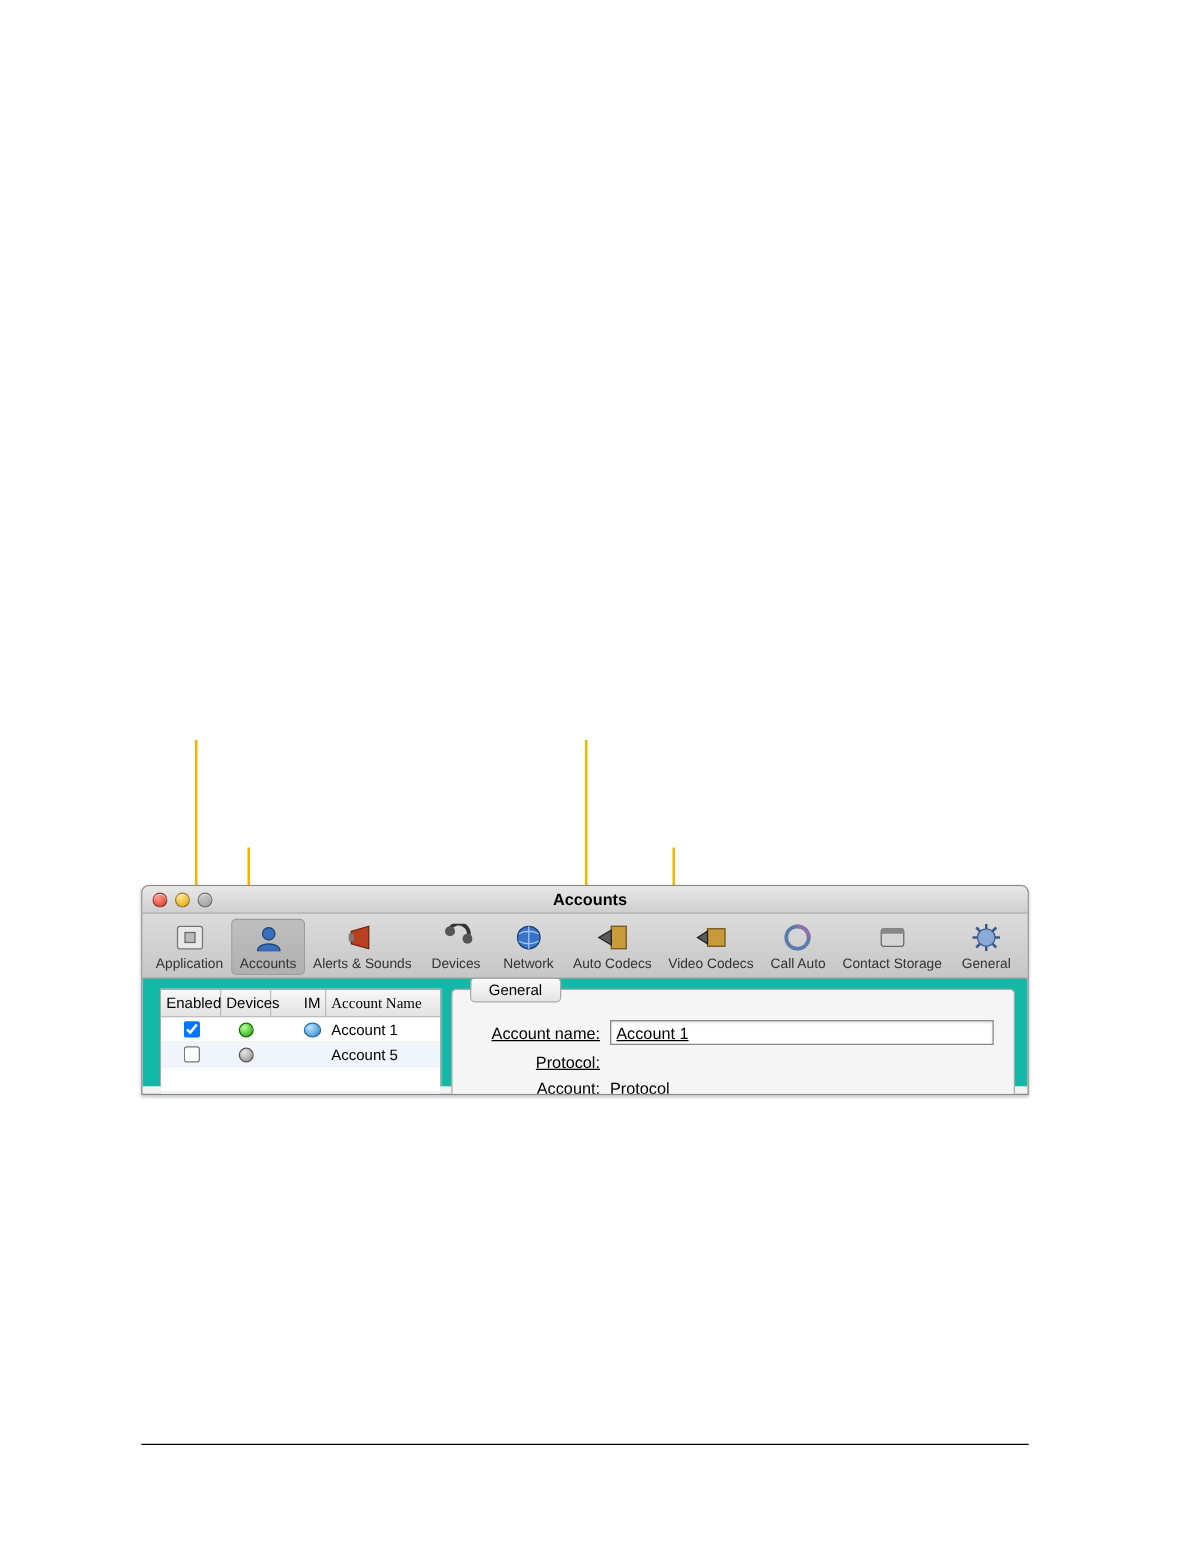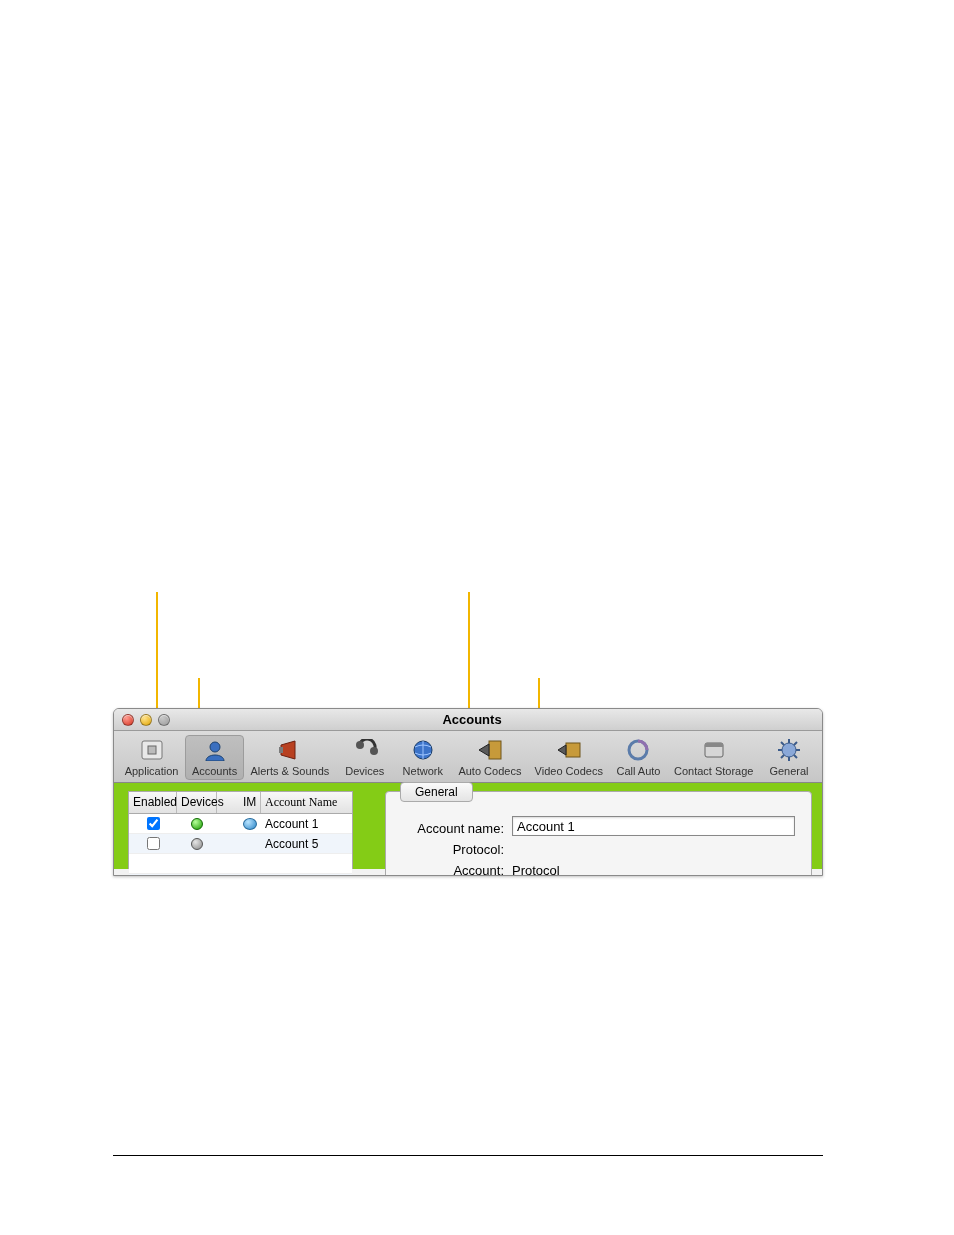--- a/index.html
+++ b/index.html
@@ -19,42 +19,42 @@
   .dot.yellow { background: radial-gradient(circle at 35% 30%, #ffe28a, #e0a400); }
   .dot.green { background: radial-gradient(circle at 35% 30%, #c8c8c8, #9a9a9a); }
   .title { flex: 1; text-align: center; font-weight: bold; font-size: 13px; margin-left: -40px; }
 
   .toolbar { display: flex; justify-content: flex-end; background: linear-gradient(#dcdcdc,#c6c6c6); border-bottom: 1px solid #888; padding: 4px 4px 2px; }
   .tool-item { display: flex; flex-direction: column; align-items: center; padding: 2px 6px; border: 1px solid transparent; border-radius: 4px; min-width: 58px; }
   .tool-item.selected { background: linear-gradient(#bfbfbf,#b0b0b0); border-color: #9c9c9c; }
   .tool-label { font-size: 11px; color: #333; margin-top: 3px; white-space: nowrap; }
   .tool-icon { width: 28px; height: 24px; display: flex; align-items: center; justify-content: center; }
 
-  .body { display: flex; height: calc(100% - 22px - 58px); background: #84cc16; gap: 24px; }
+  .body { display: flex; height: calc(100% - 22px - 58px); background: #14b8a6; }
 
   .account-table { width: 225px; border: 1px solid #aaa; margin: 8px 0 0 14px; background: #fff; font-size: 12px; }
   .acc-head { display: flex; background: linear-gradient(#f8f8f8,#e2e2e2); border-bottom: 1px solid #aaa; }
   .acc-head > div { padding: 3px 4px; border-right: 1px solid #bbb; }
   .acc-row { display: flex; align-items: center; border-bottom: 1px solid #eee; height: 20px; }
   .acc-row > div { padding: 0 4px; display: flex; align-items: center; justify-content: center; }
   .col-en   { width: 48px; }
   .col-st   { width: 40px; }
   .col-im   { width: 22px; margin-left: 22px; }
   .col-name { flex: 1; justify-content: flex-start !important; text-align: left; }
   .acc-head .col-name { border-right: none; font-family: Liberation Serif, serif; }
   .acc-row:nth-child(odd) { background: #f0f5fb; }
   .status-green { width: 12px; height: 12px; border-radius: 50%; background: radial-gradient(circle at 35% 30%, #b6ff9a, #1a9a00); border: 1px solid #0d6b00; }
   .status-gray { width: 12px; height: 12px; border-radius: 50%; background: radial-gradient(circle at 35% 30%, #e5e5e5, #8a8a8a); border: 1px solid #555; }
   .im-bubble { width: 14px; height: 12px; border-radius: 50%; background: radial-gradient(circle at 35% 30%, #b9e4ff, #2a84c7); border: 1px solid #256a9c; position: relative; }
   input[type=checkbox] { width: 13px; height: 13px; }
 
   .detail { flex: 1; margin: 8px 10px 0 8px; }
   .tabbox { border: 1px solid #aaa; border-radius: 4px; background: #f5f5f5; position: relative; padding: 18px 16px 8px; }
   .tab-label { position: absolute; top: -10px; left: 14px; background: linear-gradient(#fafafa,#e4e4e4); border: 1px solid #aaa; border-radius: 4px; padding: 2px 14px; font-size: 12px; }
-  .field-row { display: flex; align-items: flex-end; margin: 6px 0; font-size: 13px; }
+  .field-row { display: flex; align-items: center; margin: 6px 0; font-size: 13px; text-decoration: underline; }
   .field-label { width: 110px; text-align: right; padding-right: 8px; }
   .field-value { flex: 1; display: flex; align-items: center; gap: 8px; }
   .text-input { flex: 1; max-width: 320px; height: 20px; padding: 1px 4px; border: 1px solid #888; background: #fff; font-size: 13px; box-shadow: inset 0 1px 2px rgba(0,0,0,0.15); }
   .aqua-button { background: linear-gradient(#fdfdfd,#dedede); border: 1px solid #8a8a8a; border-radius: 10px; padding: 2px 12px; font-size: 12px; white-space: nowrap; box-shadow: inset 0 1px 0 #fff; }
 
   .footer-line { position: absolute; left: 113px; top: 1155px; width: 710px; border-top: 1px solid #000; }
 </style>
 </head>
 <body>
 <div class="page">

